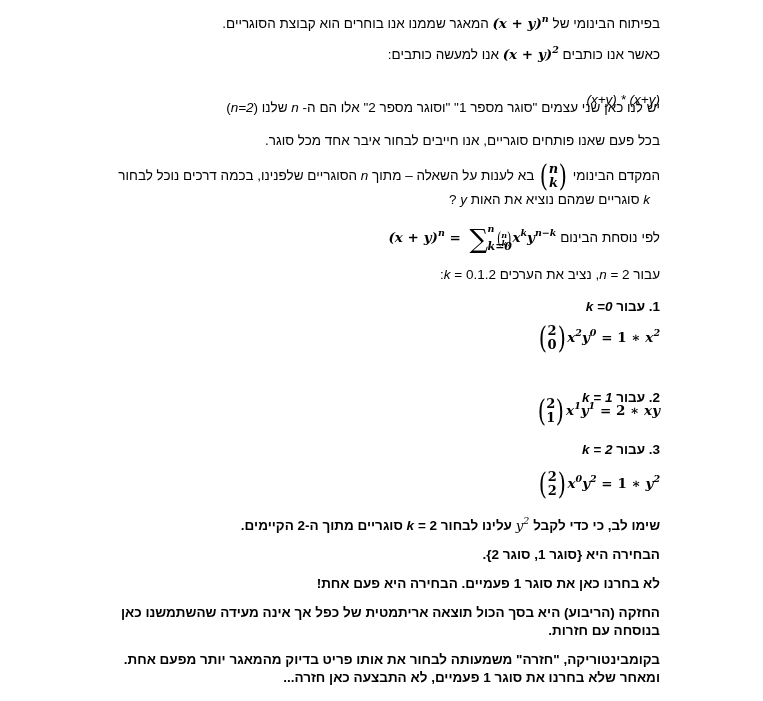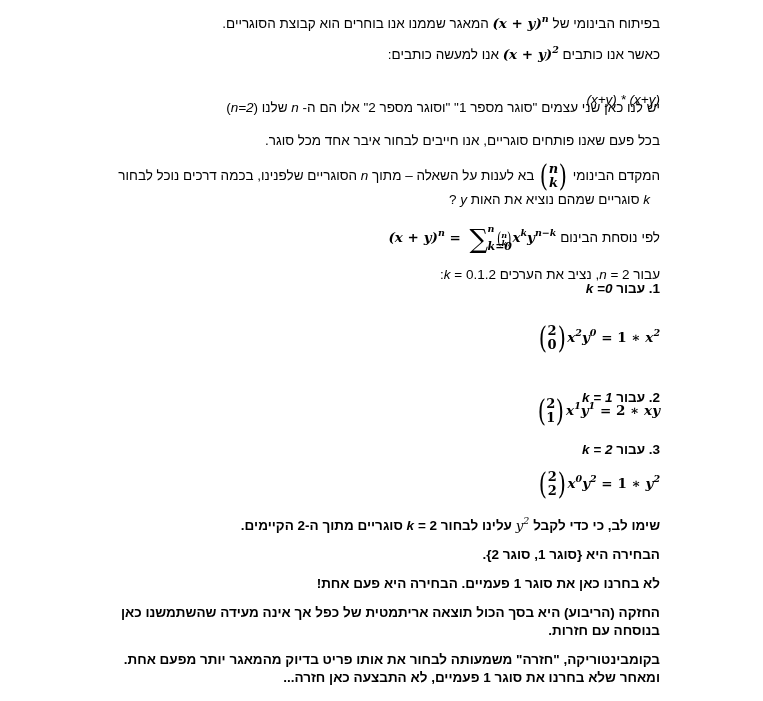--- a/index.html
+++ b/index.html
@@ -86,21 +86,21 @@
           <span>k</span>
         </span>
         <span class="paren sm">)</span>
       </span><span>x</span><sup>k</sup><span>y</span><sup>n−k</sup></span>
 </div>
 
 <div class="line" style="top:266px;">
   <span>עבור 2 = </span><span class="it">n</span><span>, נציב את הערכים 0.1.2 = </span><span class="it">k</span><span>:</span>
 </div>
 
-<div class="line bold" style="top:280px;">
+<div class="line bold" style="top:298px;">
   <span>1. עבור </span><span class="it ltr">k =0</span>
 </div>
 <div class="eq-line" style="top:323px;">
   <span class="binom">
       <span class="paren">(</span>
       <span class="stack">
         <span>2</span>
         <span>0</span>
       </span>
       <span class="paren">)</span>

